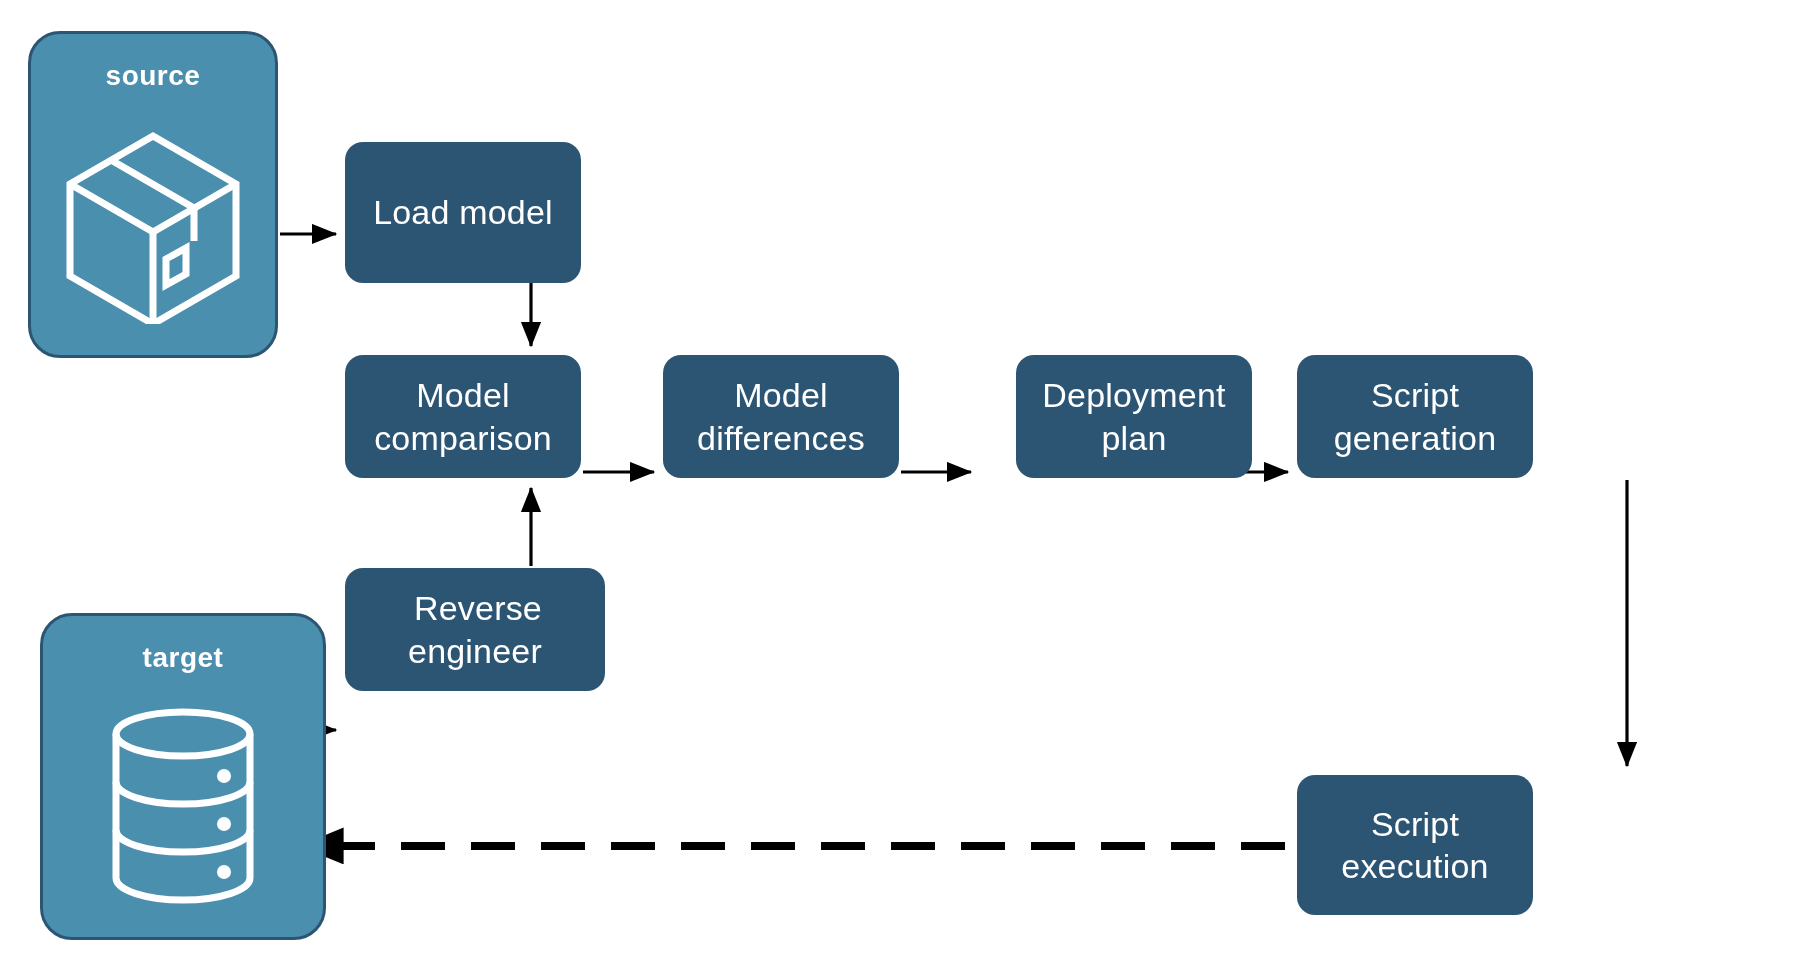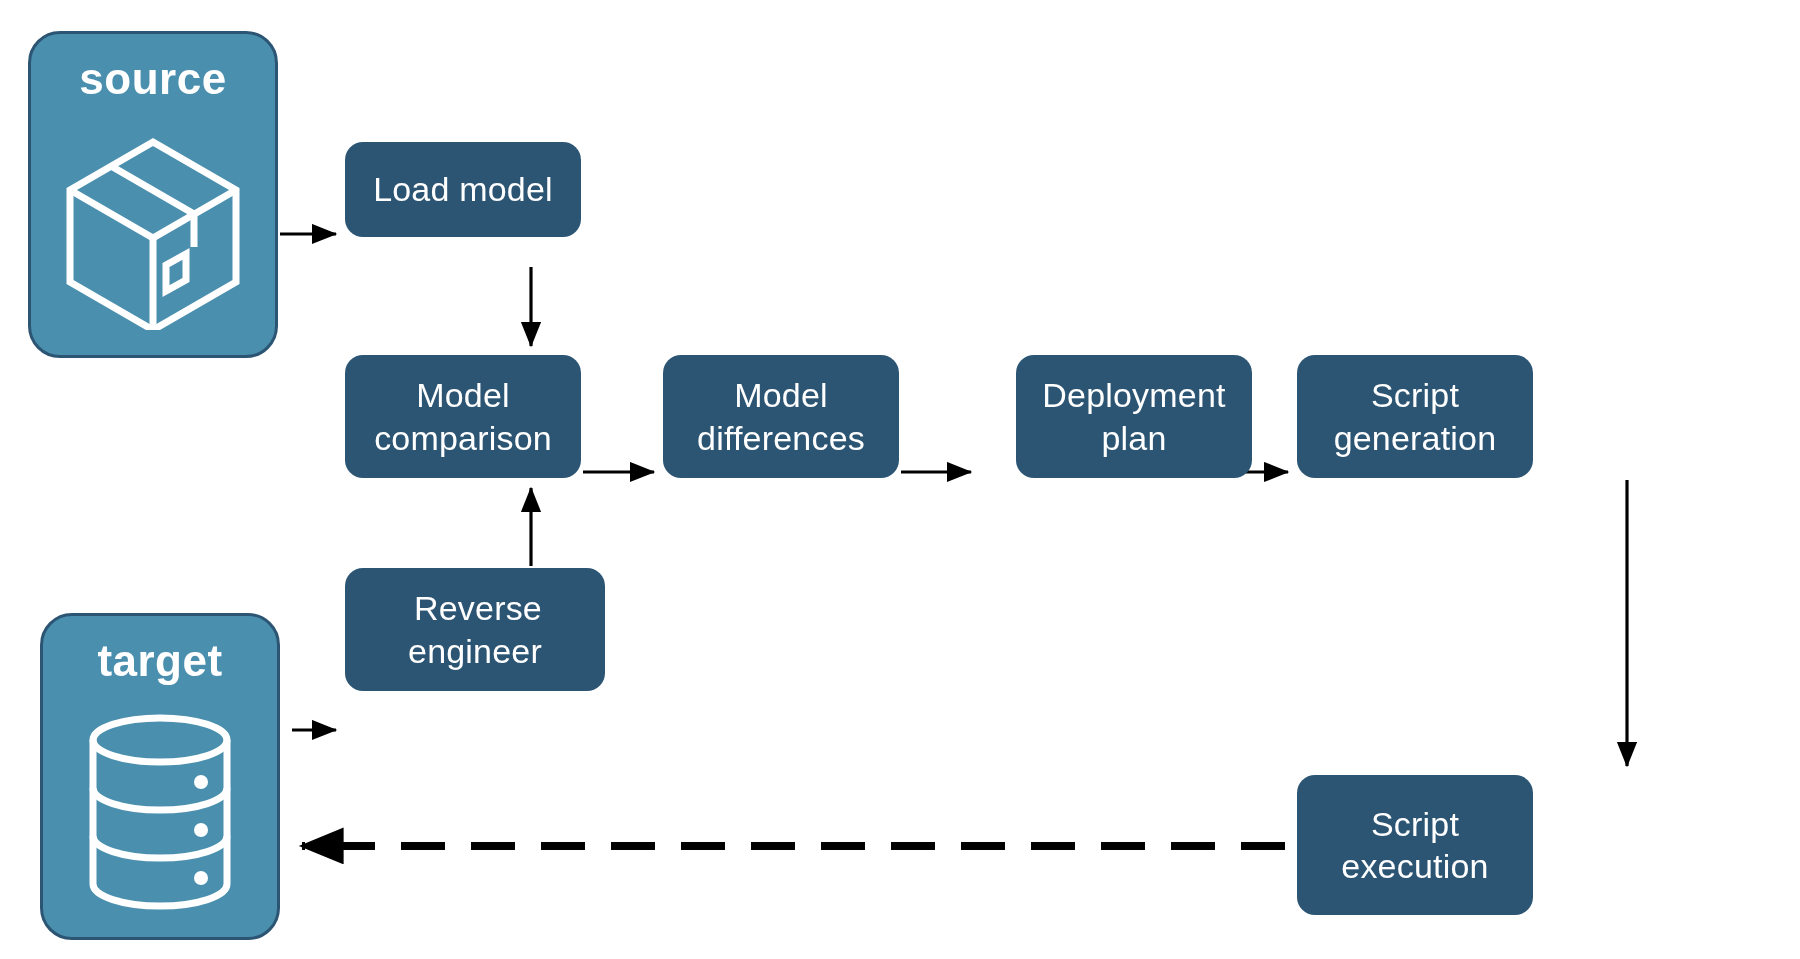--- a/index.html
+++ b/index.html
@@ -49,24 +49,24 @@
     padding: 0 10px;
   }
   .endpoint {
     background: #4a8fae;
     border: 3px solid #2c5574;
     border-radius: 32px;
     flex-direction: column;
     justify-content: flex-start;
   }
   .endpoint .title {
-    font-size: 44px;
+    font-size: 28px;
     font-weight: bold;
     letter-spacing: 0.5px;
-    margin-top: 20px;
+    margin-top: 26px;
   }
   .endpoint .glyph {
     flex: 1;
     display: flex;
     align-items: center;
     justify-content: center;
     width: 100%;
   }
   .endpoint .glyph svg {
     display: block;
@@ -132,40 +132,40 @@
           <path d="M95 12 L178 60 L178 152 L95 200 L12 152 L12 60 Z"></path>
           <path d="M12 60 L95 108 L178 60"></path>
           <path d="M95 108 L95 200"></path>
           <path d="M53 36 L136 84 L136 117"></path>
         </g>
         <path d="M108 135 L128 124 L128 150 L108 161 Z" fill="none" stroke="#ffffff" stroke-width="7"></path>
       </svg>
     </div>
   </div>
 
-  <div class="node endpoint" style="left:40px; top:613px; width:240px; height:327px;">
+  <div class="node endpoint" style="left:40px; top:613px; width:286px; height:327px;">
     <div class="title">target</div>
     <div class="glyph">
       <svg width="160" height="200" viewBox="0 0 160 200" xmlns="http://www.w3.org/2000/svg">
         <g fill="none" stroke="#ffffff" stroke-width="7">
           <ellipse cx="80" cy="28" rx="67" ry="22"></ellipse>
           <path d="M13 28 L13 172"></path>
           <path d="M147 28 L147 172"></path>
           <path d="M13 172 A67 22 0 0 0 147 172"></path>
           <path d="M13 76 A67 22 0 0 0 147 76"></path>
           <path d="M13 124 A67 22 0 0 0 147 124"></path>
         </g>
         <circle cx="121" cy="70" r="7" fill="#ffffff"></circle>
         <circle cx="121" cy="118" r="7" fill="#ffffff"></circle>
         <circle cx="121" cy="166" r="7" fill="#ffffff"></circle>
       </svg>
     </div>
   </div>
 
-  <div class="node process" style="left:345px; top:142px; width:236px; height:95px;">
+  <div class="node process" style="left:345px; top:142px; width:236px; height:141px;">
     <span class="label">Load model</span>
   </div>
 
   <div class="node process" style="left:345px; top:355px; width:236px; height:123px;">
     <span class="label">Model
 comparison</span>
   </div>
 
   <div class="node process" style="left:663px; top:355px; width:236px; height:123px;">
     <span class="label">Model

